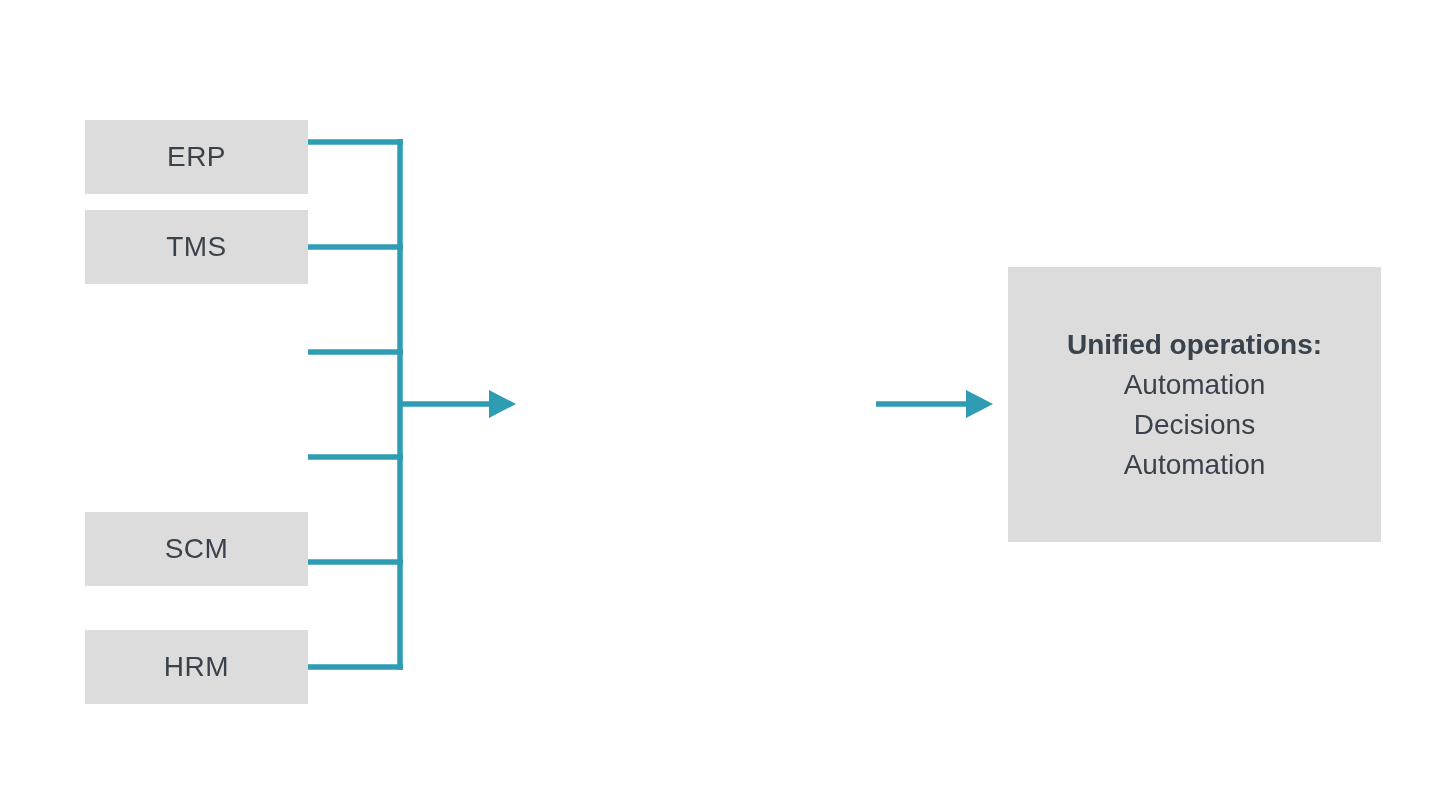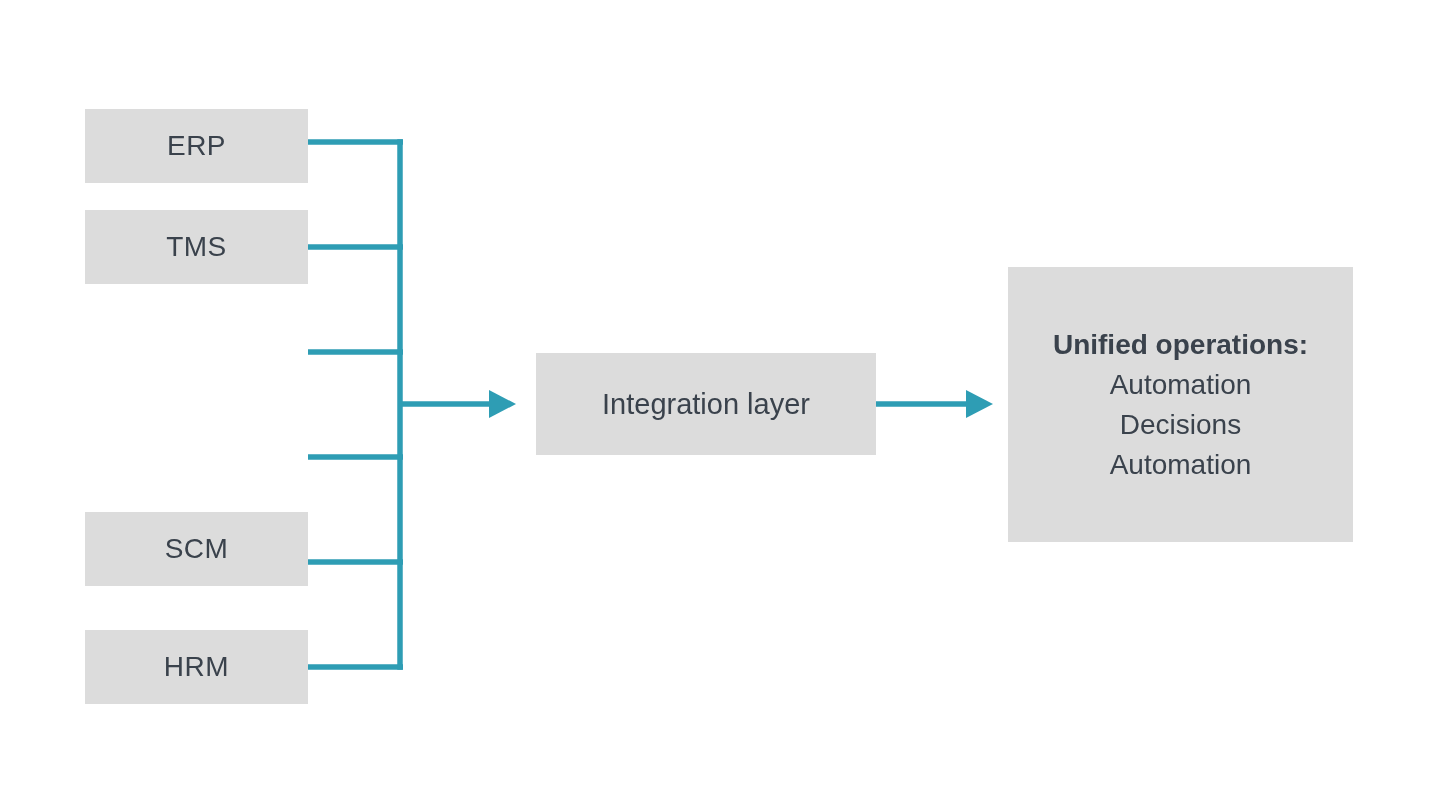--- a/index.html
+++ b/index.html
@@ -54,21 +54,21 @@
   .integration-box {
     left: 536px;
     top: 353px;
     width: 340px;
     height: 102px;
     font-size: 29px;
   }
   .outcome-box {
     left: 1008px;
     top: 267px;
-    width: 345px;
+    width: 373px;
     height: 275px;
     flex-direction: column;
     justify-content: center;
     font-size: 28px;
     line-height: 40px;
   }
   .outcome-title {
     font-weight: bold;
   }
 </style>
@@ -88,36 +88,33 @@
 
     <line x1="400" y1="139.25" x2="400" y2="669.75"></line>
 
     <line x1="400" y1="404" x2="489" y2="404"></line>
     <polygon points="489,390 489,418 516,404"></polygon>
 
     <line x1="876" y1="404" x2="966" y2="404"></line>
     <polygon points="966,390 966,418 993,404"></polygon>
   </svg>
 
-  <div class="box source-box" style="top:109px">
+  <div class="box source-box" style="top:120px">
     <span>ERP</span>
   </div>
   <div class="box source-box" style="top:210px">
     <span>TMS</span>
   </div>
   <div class="box source-box" style="top:512px">
     <span>SCM</span>
   </div>
   <div class="box source-box" style="top:630px">
     <span>HRM</span>
   </div>
 
-  <div class="box integration-box">
-    <span>Integration layer</span>
-  </div>
 
   <div class="box outcome-box">
     <div class="outcome-title">Unified operations:</div>
     <div>Automation</div>
     <div>Decisions</div>
     <div>Automation</div>
   </div>
 
 </div>
 

